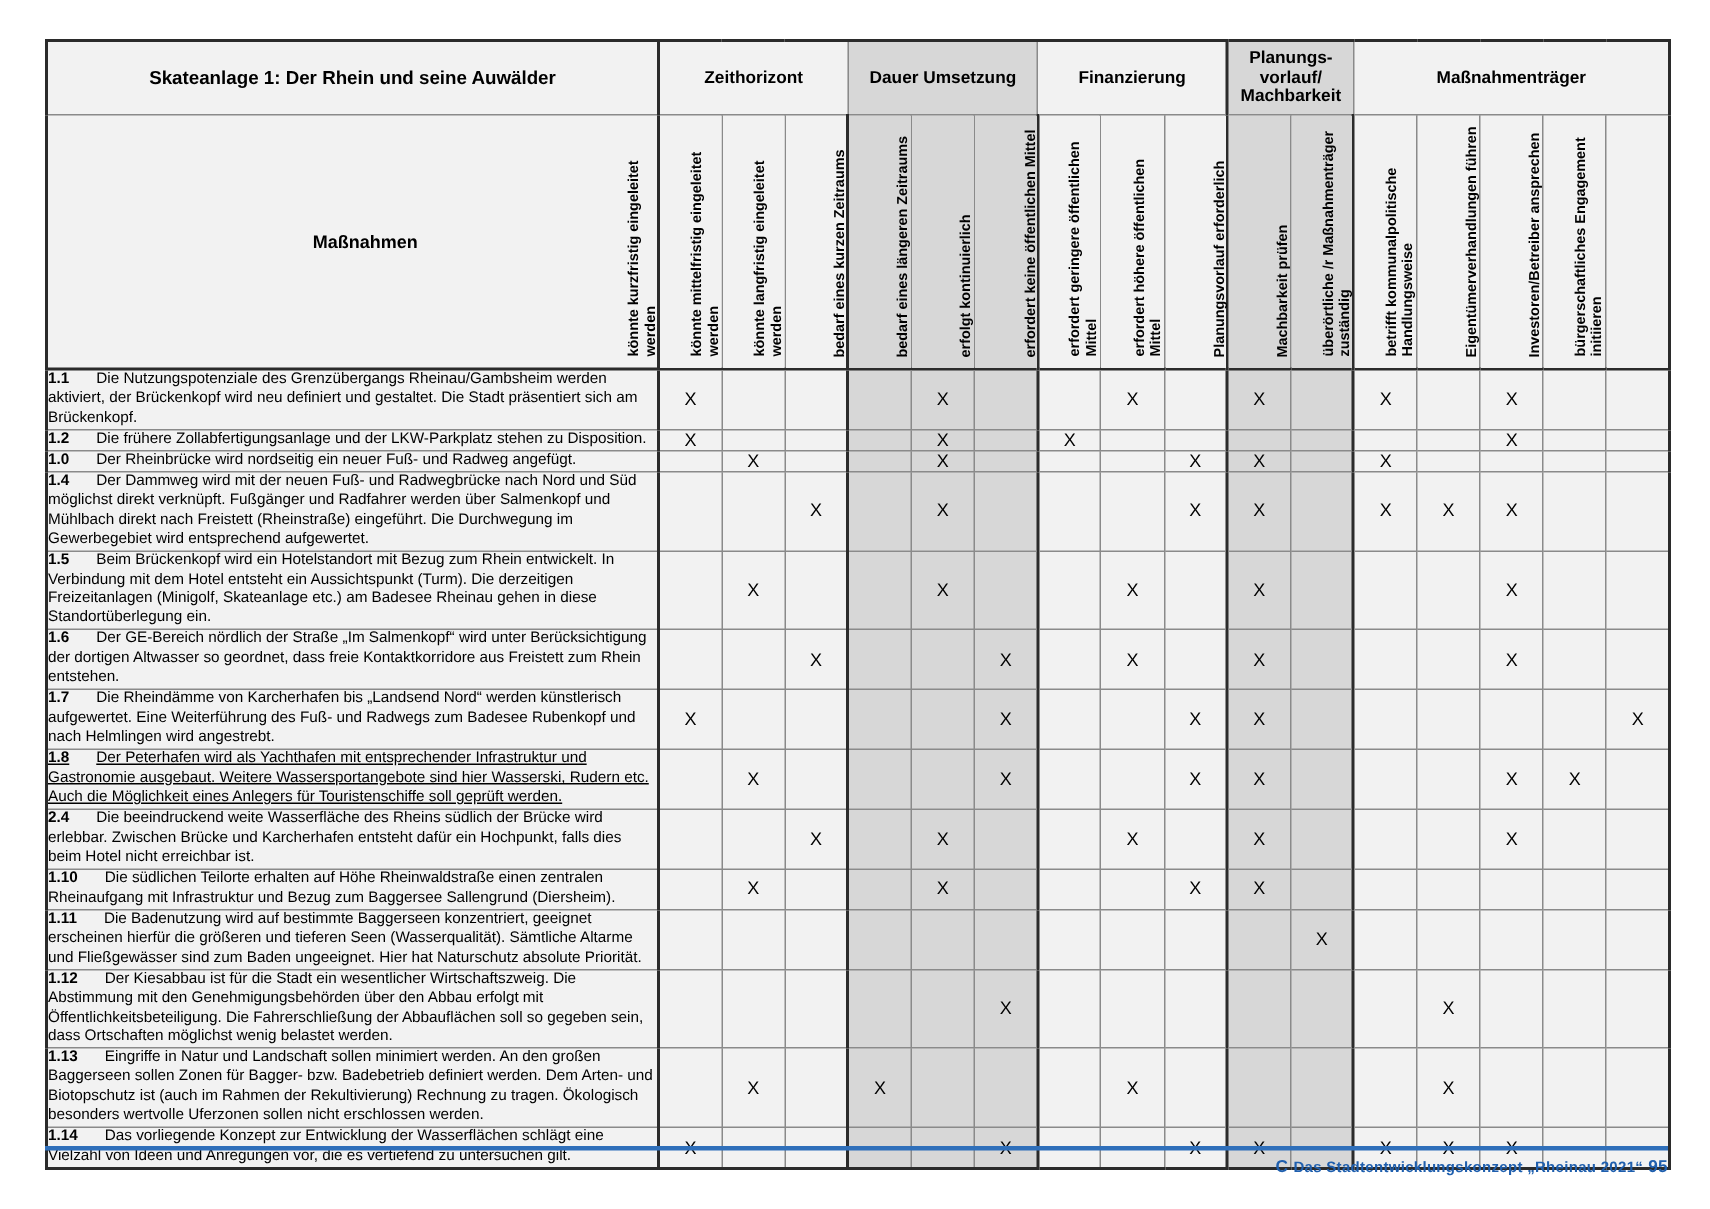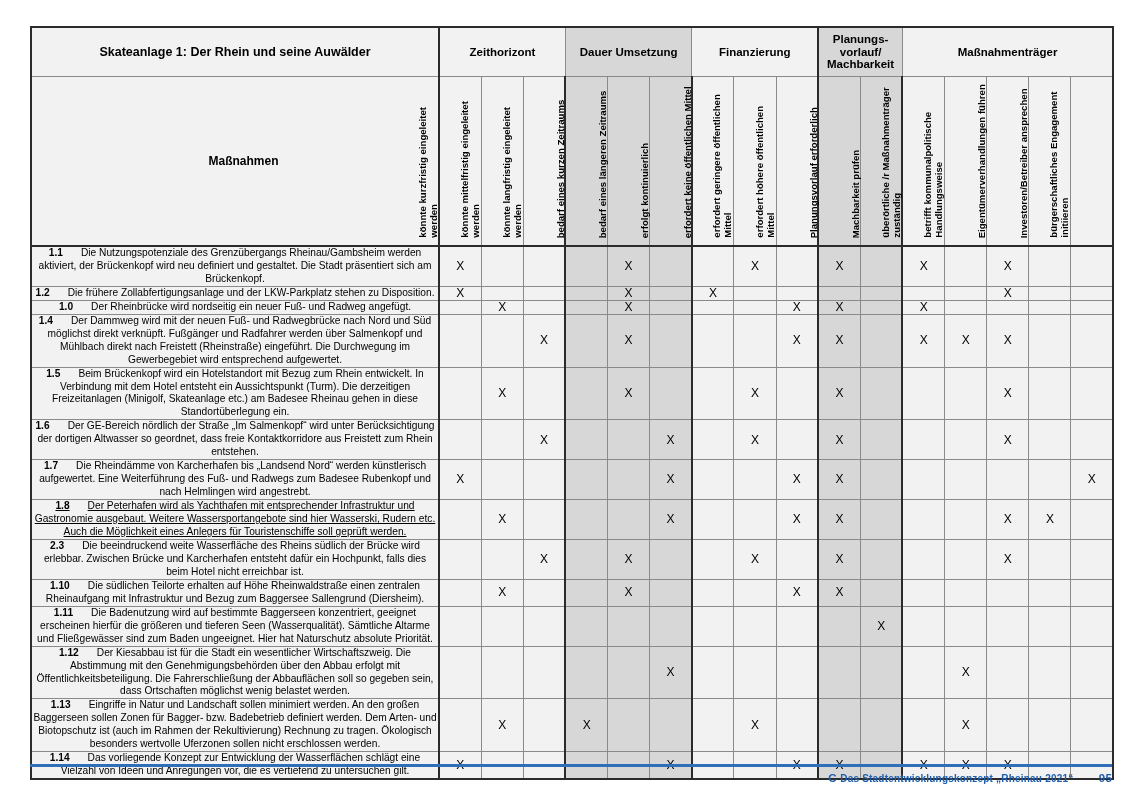--- a/index.html
+++ b/index.html
@@ -84,21 +84,21 @@
     font-weight: bold;
     background: #ffffff;
   }
 
   
   td.msr {
     background: #f2f2f2;
     font-size: 10.2px;
     line-height: 1.27;
     padding: 2px 4px 3px 5px;
-    text-align: center;
+    text-align: left;
     vertical-align: top;
   }
   td.msr .num {
     font-weight: bold;
     margin-right: 18px;
   }
   td.mark {
     text-align: center;
     vertical-align: top;
     font-size: 12px;
@@ -129,21 +129,20 @@
     margin-top: 5px;
     text-align: right;
     color: #1f5fae;
     font-size: 11.5px;
     font-weight: bold;
     letter-spacing: 0.2px;
   }
   #footer .ftxt .smallcaps { font-size: 10px; }
   #footer .pageno {
     display: inline-block;
-    margin-left: 22px;
     color: #1f5fae;
     font-weight: bold;
     font-size: 11.5px;
   }
 </style>
 </head>
 <body>
 
 <div id="page">
 
@@ -375,21 +374,21 @@
           <td class="mark"><span>X</span></td>
           <td class="mark shaded sep-l"><span>X</span></td>
           <td class="mark shaded"></td>
           <td class="mark sep-l"></td>
           <td class="mark"></td>
           <td class="mark"><span>X</span></td>
           <td class="mark"><span>X</span></td>
           <td class="mark" style="border-right: 2px solid rgb(43, 43, 43);"></td>
         </tr>
         <tr>
-          <td class="msr" style="border-left: 2px solid rgb(43, 43, 43);"><span class="num">2.3</span><span>Die beeindruckend weite Wasserfläche des Rheins südlich der Brücke wird erlebbar. Zwischen Brücke und Karcherhafen entsteht dafür ein Hochpunkt, falls dies beim Hotel nicht erreichbar ist.</span></td>
+          <td class="msr" style="border-left: 2px solid rgb(43, 43, 43);"><span class="num">2.4</span><span>Die beeindruckend weite Wasserfläche des Rheins südlich der Brücke wird erlebbar. Zwischen Brücke und Karcherhafen entsteht dafür ein Hochpunkt, falls dies beim Hotel nicht erreichbar ist.</span></td>
           <td class="mark sep-l"></td>
           <td class="mark"></td>
           <td class="mark"><span>X</span></td>
           <td class="mark shaded sep-l"></td>
           <td class="mark shaded"><span>X</span></td>
           <td class="mark shaded"></td>
           <td class="mark sep-l"></td>
           <td class="mark"><span>X</span></td>
           <td class="mark"></td>
           <td class="mark shaded sep-l"><span>X</span></td>

